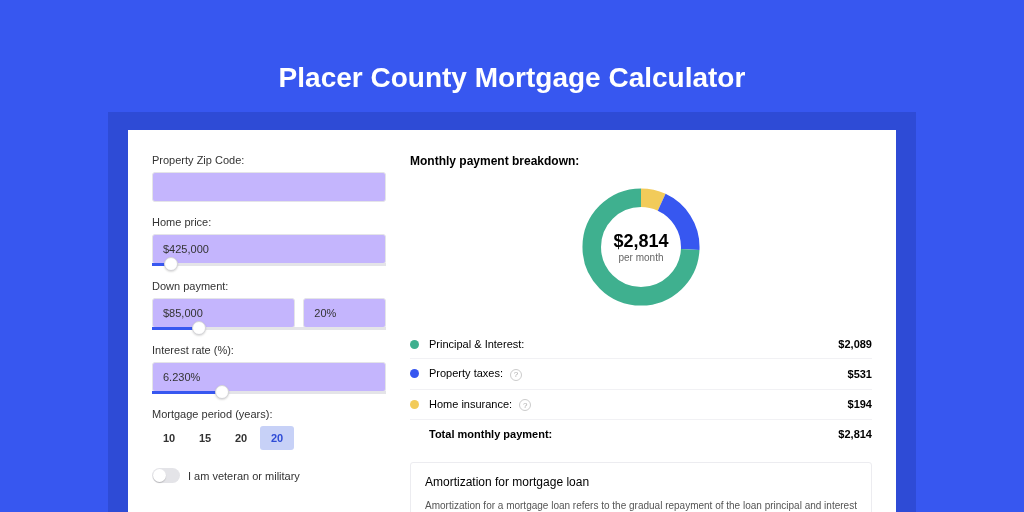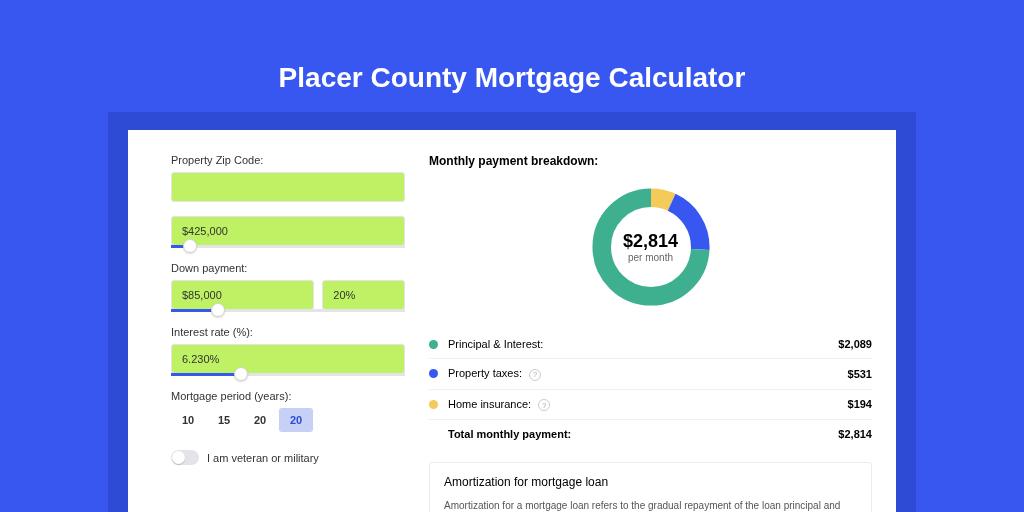--- a/index.html
+++ b/index.html
@@ -33,38 +33,37 @@
     right: 128px;
     top: 130px;
     bottom: 0;
     display: flex;
   }
   .left-col {
     width: 270px;
     padding: 24px 12px 0 24px;
     font-size: 11px;
     color: #333;
-    margin-left: 19px;
   }
   .right-col {
     flex: 1;
     padding: 24px 24px 0 12px;
   }
   .form-label {
     font-size: 11px;
     color: #333;
     margin-bottom: 6px;
     display: block;
   }
   .form-input {
     width: 100%;
     height: 30px;
     border: 1px solid #e4e4e8;
     border-radius: 3px;
-    background: #bef264;
+    background: #c4b5fd;
     font-size: 11px;
     padding: 0 10px;
     color: #333;
   }
   .field-block { margin-bottom: 14px; }
   .slider-track {
     height: 3px;
     background: #e4e4e8;
     position: relative;
     margin-top: -1px;
@@ -203,20 +202,21 @@
 <div class="card">
 
   <div class="left-col">
 
     <div class="field-block">
       <label class="form-label">Property Zip Code:</label>
       <input class="form-input" value="" style="">
     </div>
 
     <div class="field-block">
+      <label class="form-label">Home price:</label>
       <input class="form-input" value="$425,000" style="">
       <div class="slider-track">
         <div class="slider-fill" style="width:8%"></div>
         <div class="slider-thumb" style="left:8%"></div>
       </div>
     </div>
 
     <div class="field-block">
       <label class="form-label">Down payment:</label>
       <div class="dp-row">

